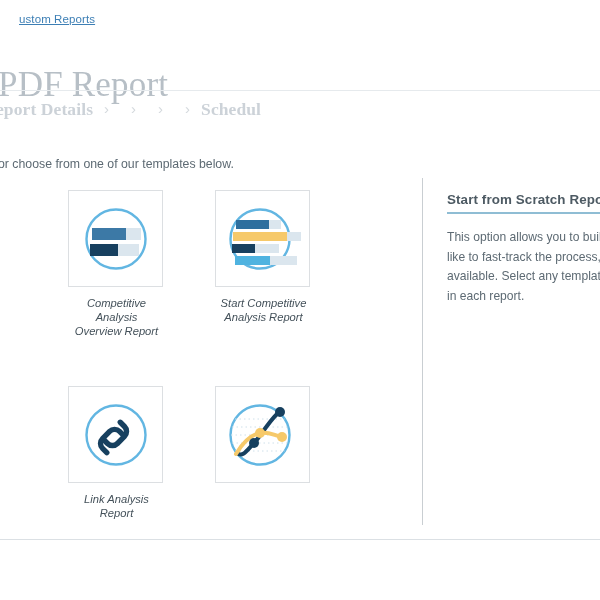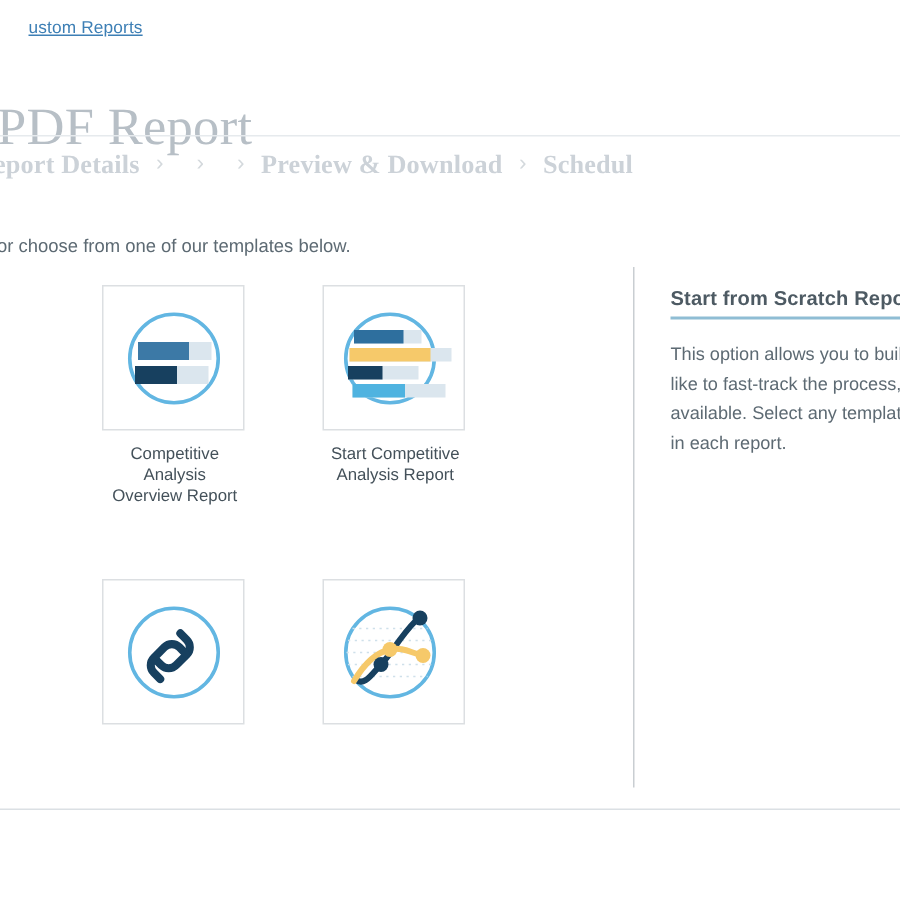--- a/index.html
+++ b/index.html
@@ -153,20 +153,21 @@
     display: flex;
     align-items: center;
     justify-content: center;
   }
   .tpl-label {
     margin-top: 9px;
     text-align: center;
     font-size: 11.2px;
     line-height: 14px;
     color: #44515a;
+    font-style: italic;
   }
 
   
   .panel {
     position: absolute;
     left: 447px;
     top: 12px;
     width: 250px;
   }
   .panel-title {
@@ -210,21 +211,20 @@
 
       <h1 class="page-title">PDF Report</h1>
 
       <div class="title-rule"></div>
 
       <div class="steps">
         <span class="step">eport Details</span>
         <span class="step-sep">›</span>
         <span class="step-sep">›</span>
         <span class="step-sep">›</span>
-        <span class="step">Preview &amp; Download</span>
         <span class="step-sep">›</span>
         <span class="step">Schedul</span>
       </div>
 
       <div class="intro">or choose from one of our templates below.</div>
 
       <div class="columns">
         <div class="divider-v"></div>
 
         <div class="gallery">
@@ -270,20 +270,21 @@
             <div class="tpl">
               <div class="tpl-box">
                 <svg width="74" height="74" viewBox="0 0 74 74">
                   <circle cx="37" cy="37" r="29.5" fill="none" stroke="#62b6e2" stroke-width="2.4"></circle>
                   <g transform="rotate(45 37 37)" fill="none" stroke="#17405f" stroke-width="5.4" stroke-linecap="round">
                     <path d="M31 25 h6 a7 7 0 0 1 7 7 v10 a7 7 0 0 1 -7 7 h-6"></path>
                     <path d="M43 32 h-6 a7 7 0 0 0 -7 7 v10 a7 7 0 0 0 7 7 h6"></path>
                   </g>
                 </svg>
               </div>
+              <div class="tpl-label" style="white-space:pre-line">Link Analysis Report</div>
             </div>
 
             <div class="tpl">
               <div class="tpl-box">
                 <svg width="80" height="76" viewBox="0 0 80 76">
                   <circle cx="37" cy="38" r="29.5" fill="none" stroke="#62b6e2" stroke-width="2.4"></circle>
                   <g stroke="#cfe0ea" stroke-width="1" stroke-dasharray="1.5 3">
                     <line x1="12" y1="22" x2="62" y2="22"></line>
                     <line x1="9" y1="30" x2="65" y2="30"></line>
                     <line x1="8" y1="38" x2="66" y2="38"></line>

